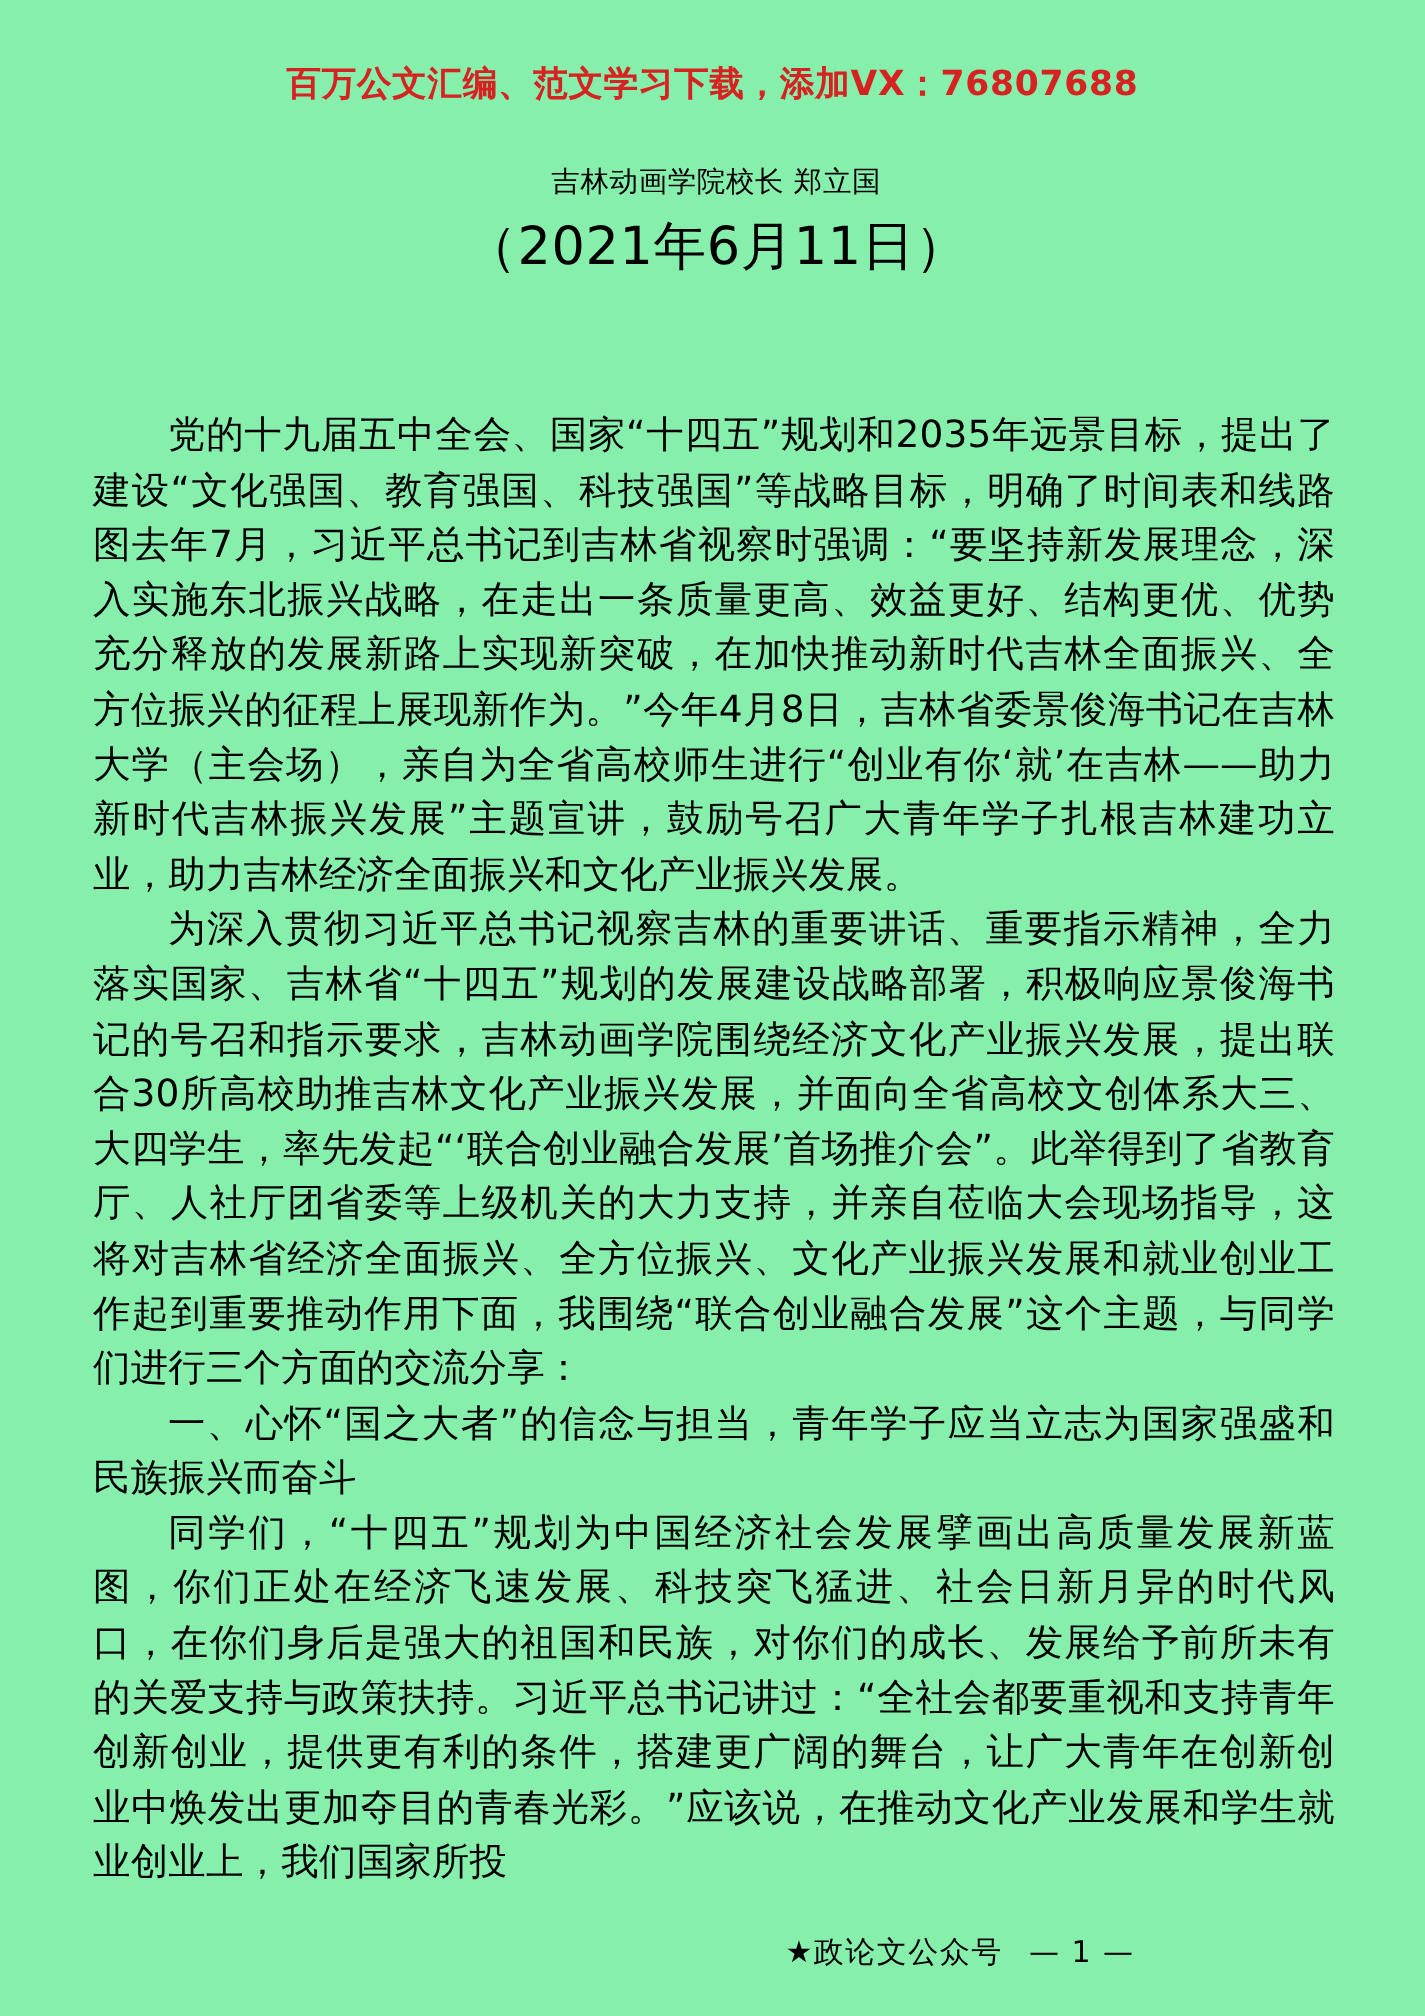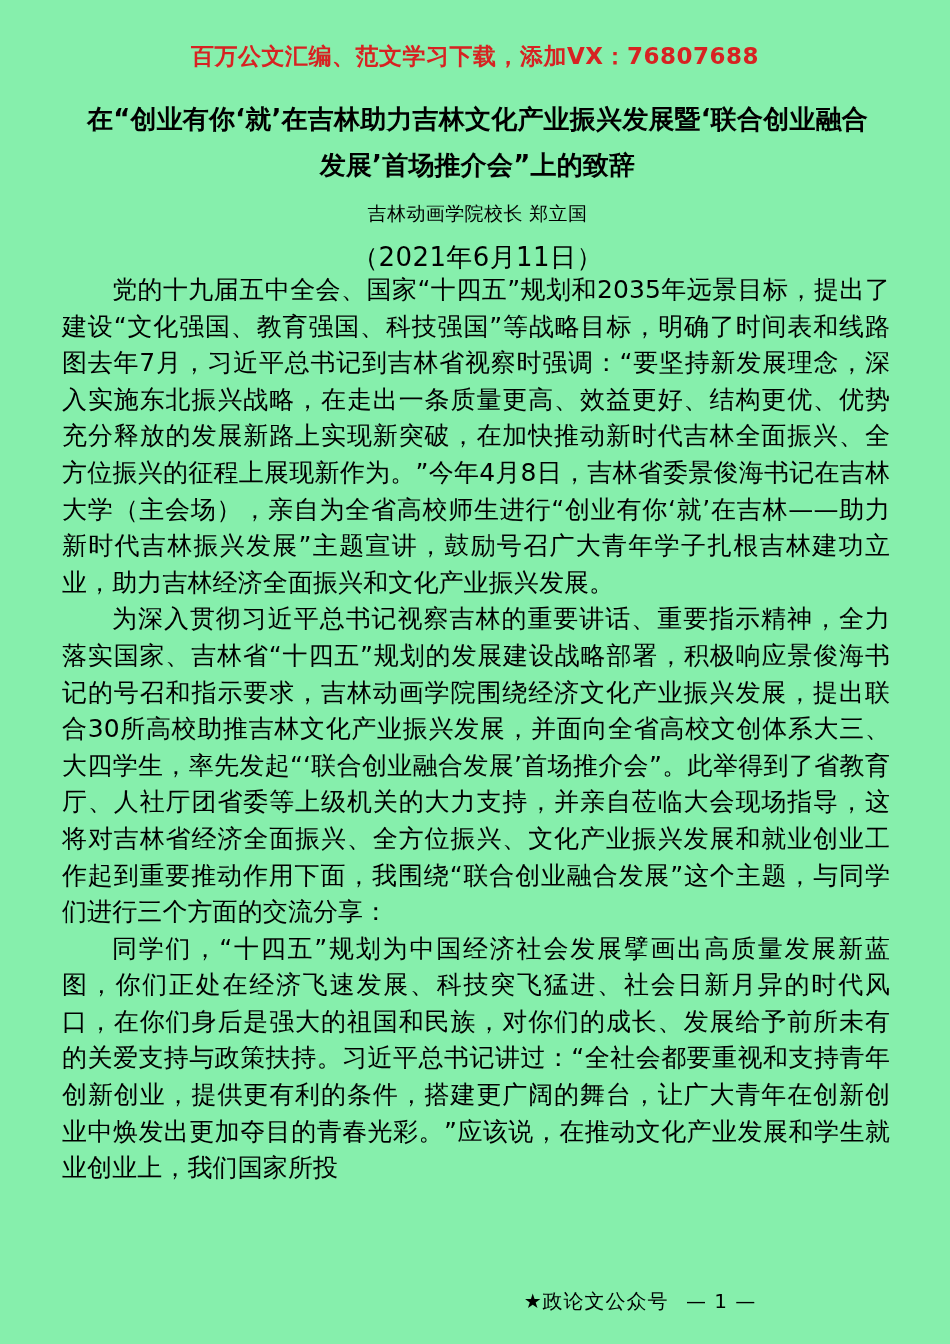--- a/index.html
+++ b/index.html
@@ -53,21 +53,21 @@
   }
   .doc-byline {
     font-size: 19px;
     font-weight: 400;
     line-height: 44px;
     color: #000000;
     margin-top: 3px;
     letter-spacing: 0.4px;
   }
   .doc-date {
-    font-size: 26px;
+    font-size: 35px;
     font-weight: 400;
     line-height: 44px;
     color: #000000;
     letter-spacing: 0.4px;
   }
 
   
   .body-text {
     position: absolute;
     top: 272px;
@@ -105,28 +105,28 @@
   .footer-page { font-size: 20px; margin-left: 10px; }
 </style>
 </head>
 <body>
 
 <div class="page">
 
   <div class="promo-banner">百万公文汇编、范文学习下载，添加VX：76807688</div>
 
   <div class="title-block">
-    <div class="doc-title">在“创业有你‘就’在吉林助力吉林文化产业振兴发展暨‘联合创业融合发展’首场推介会”上的致辞</div>
     <div class="doc-byline">吉林动画学院校长  郑立国</div>
     <div class="doc-date">（2021年6月11日）</div>
   </div>
 
   <div class="body-text">
     <p class="para">党的十九届五中全会、国家“十四五”规划和2035年远景目标，提出了建设“文化强国、教育强国、科技强国”等战略目标，明确了时间表和线路图去年7月，习近平总书记到吉林省视察时强调：“要坚持新发展理念，深入实施东北振兴战略，在走出一条质量更高、效益更好、结构更优、优势充分释放的发展新路上实现新突破，在加快推动新时代吉林全面振兴、全方位振兴的征程上展现新作为。”今年4月8日，吉林省委景俊海书记在吉林大学（主会场），亲自为全省高校师生进行“创业有你‘就’在吉林——助力新时代吉林振兴发展”主题宣讲，鼓励号召广大青年学子扎根吉林建功立业，助力吉林经济全面振兴和文化产业振兴发展。</p>
     <p class="para">为深入贯彻习近平总书记视察吉林的重要讲话、重要指示精神，全力落实国家、吉林省“十四五”规划的发展建设战略部署，积极响应景俊海书记的号召和指示要求，吉林动画学院围绕经济文化产业振兴发展，提出联合30所高校助推吉林文化产业振兴发展，并面向全省高校文创体系大三、大四学生，率先发起“‘联合创业融合发展’首场推介会”。此举得到了省教育厅、人社厅团省委等上级机关的大力支持，并亲自莅临大会现场指导，这将对吉林省经济全面振兴、全方位振兴、文化产业振兴发展和就业创业工作起到重要推动作用下面，我围绕“联合创业融合发展”这个主题，与同学们进行三个方面的交流分享：</p>
+    <p class="para">一、心怀“国之大者”的信念与担当，青年学子应当立志为国家强盛和民族振兴而奋斗</p>
     <p class="para">同学们，“十四五”规划为中国经济社会发展擘画出高质量发展新蓝图，你们正处在经济飞速发展、科技突飞猛进、社会日新月异的时代风口，在你们身后是强大的祖国和民族，对你们的成长、发展给予前所未有的关爱支持与政策扶持。习近平总书记讲过：“全社会都要重视和支持青年创新创业，提供更有利的条件，搭建更广阔的舞台，让广大青年在创新创业中焕发出更加夺目的青春光彩。”应该说，在推动文化产业发展和学生就业创业上，我们国家所投</p>
   </div>
 
   <div class="footer">
     <span class="footer-inner">
       <span class="footer-mark">★政论文公众号</span>
       <span class="footer-page">— 1 —</span>
     </span>
   </div>
 

